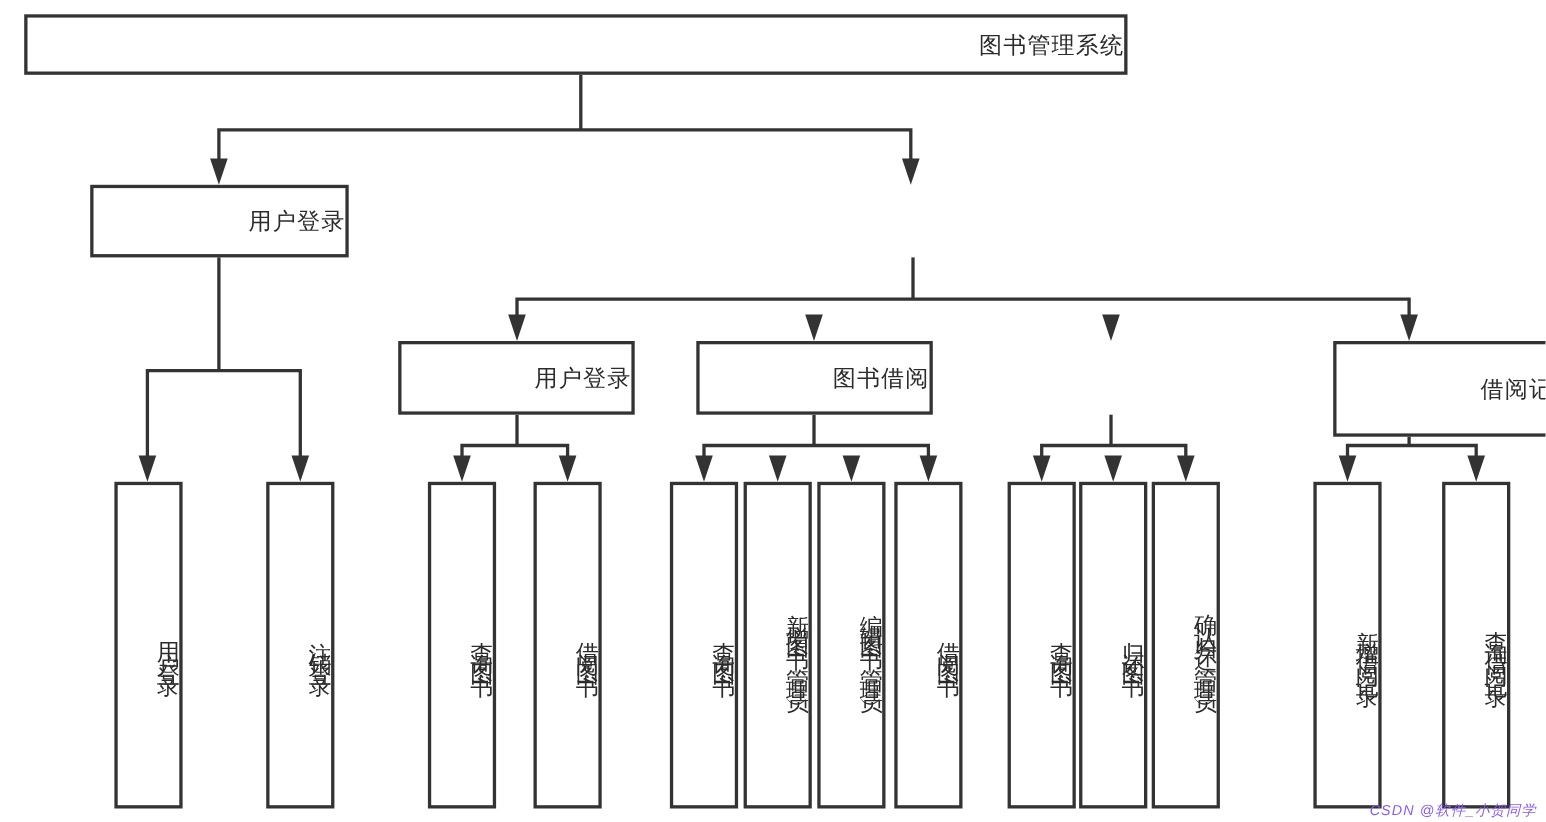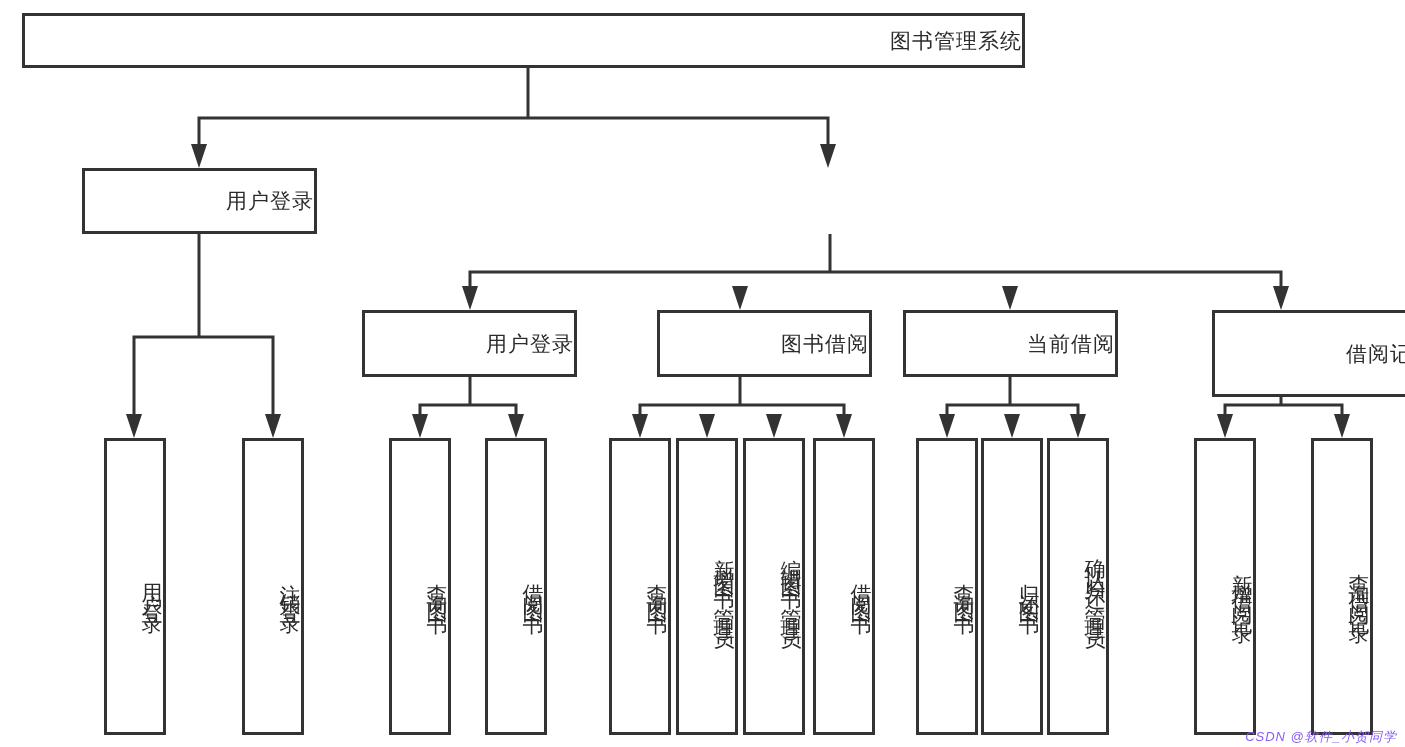--- a/index.html
+++ b/index.html
@@ -126,25 +126,22 @@
     <span>图书管理系统</span>
   </div>
 
   <div class="node" style="left:82px; top:168px; width:235px; height:66px;">
     <span>用户登录</span>
   </div>
 
   <div class="node" style="left:362px; top:310px; width:215px; height:67px;">
     <span>用户登录</span>
   </div>
-  <div class="node" style="left:657px; top:310px; width:215px; height:67px;">
+  <div class="node" style="left:633px; top:310px; width:215px; height:67px;">
     <span>图书借阅</span>
-  </div>
-  <div class="node" style="left:903px; top:310px; width:215px; height:67px;">
-    <span>当前借阅</span>
   </div>
   <div class="node" style="left:1172px; top:310px; width:225px; height:87px;margin-left:40px;">
     <span>借阅记录</span>
   </div>
 
   <div class="leaf" style="left:104px;">
     <span>用户登录</span>
   </div>
   <div class="leaf" style="left:242px;">
     <span>注销登录</span>

